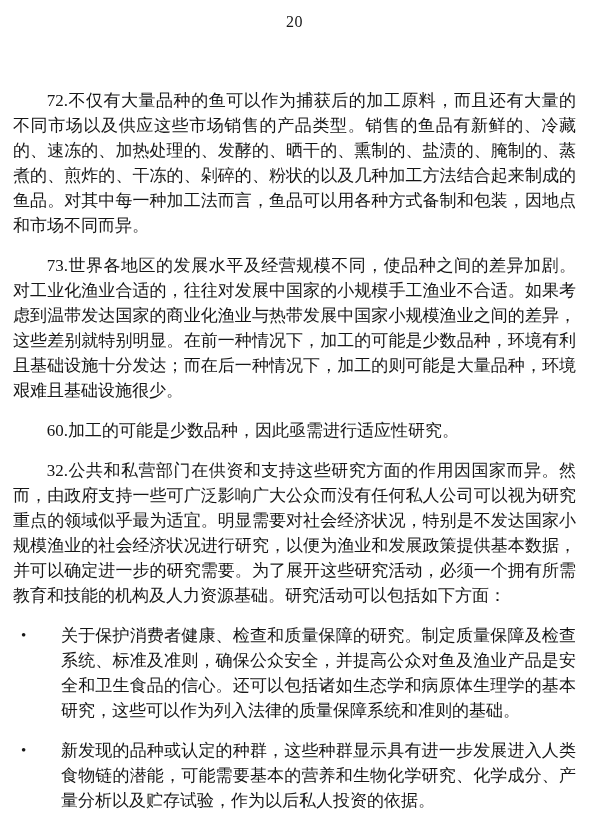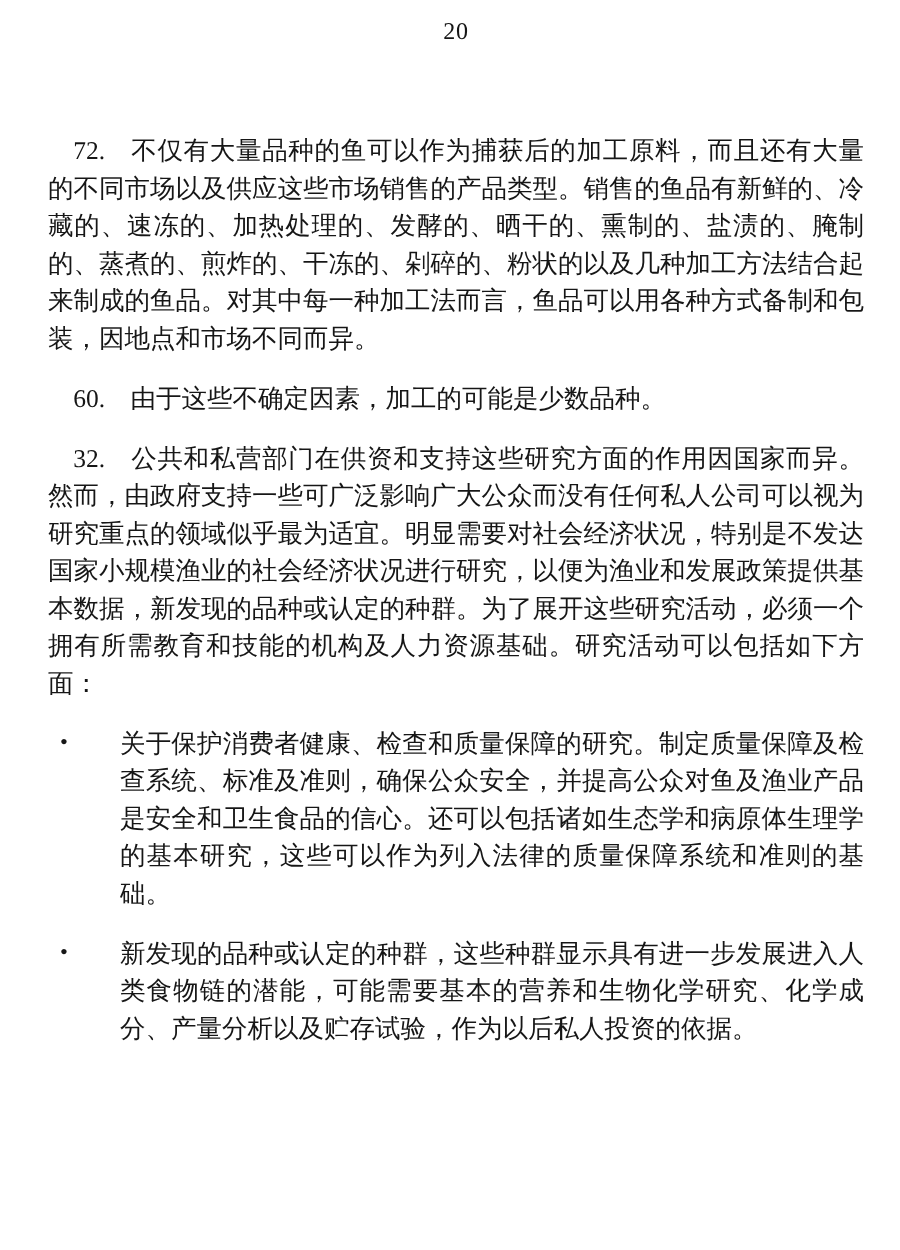--- a/index.html
+++ b/index.html
@@ -9,42 +9,42 @@
   }
   body {
     width: 600px;
     height: 833px;
     overflow: hidden;
   }
   .doc-page {
     box-sizing: border-box;
     width: 600px;
     height: 833px;
-    padding: 12px 24px 0 32px;
+    padding: 12px 24px 0 13px;
     background: #ffffff;
     color: #161616;
     font-family: "Liberation Serif", "DejaVu Serif", serif;
     font-size: 17px;
     line-height: 25px;
   }
   .page-number {
     text-align: center;
     font-size: 16px;
     line-height: 20px;
     margin-bottom: 56px;
     letter-spacing: 0.5px;
   }
   .para {
     margin: 0 0 15px 0;
     text-align: justify;
   }
   .para-num {
     display: inline-block;
     width: 55px;
-    text-align: center;
+    text-align: right;
   }
   .bullet-item {
     display: flex;
     margin: 0 0 15px 0;
   }
   .bullet-marker {
     flex: 0 0 48px;
     box-sizing: border-box;
     padding-left: 8px;
     font-size: 15px;
@@ -58,24 +58,25 @@
 <body>
 
 <div class="doc-page">
 
   <div class="page-number">20</div>
 
   <div>
 
     <p class="para"><span class="para-num">72.</span><span>不仅有大量品种的鱼可以作为捕获后的加工原料，而且还有大量的不同市场以及供应这些市场销售的产品类型。销售的鱼品有新鲜的、冷藏的、速冻的、加热处理的、发酵的、晒干的、熏制的、盐渍的、腌制的、蒸煮的、煎炸的、干冻的、剁碎的、粉状的以及几种加工方法结合起来制成的鱼品。对其中每一种加工法而言，鱼品可以用各种方式备制和包装，因地点和市场不同而异。</span></p>
 
+    <p class="para"><span class="para-num">73.</span><span>世界各地区的发展水平及经营规模不同，使品种之间的差异加剧。对工业化渔业合适的，往往对发展中国家的小规模手工渔业不合适。如果考虑到温带发达国家的商业化渔业与热带发展中国家小规模渔业之间的差异，这些差别就特别明显。在前一种情况下，加工的可能是少数品种，环境有利且基础设施十分发达；而在后一种情况下，加工的则可能是大量品种，环境艰难且基础设施很少。</span></p>
 
-    <p class="para"><span class="para-num">60.</span><span>由于这些不确定因素，加工的可能是少数品种。</span></p>
+    <p class="para"><span class="para-num">60.</span><span>加工的可能是少数品种，因此亟需进行适应性研究。</span></p>
 
-    <p class="para"><span class="para-num">32.</span><span>公共和私营部门在供资和支持这些研究方面的作用因国家而异。然而，由政府支持一些可广泛影响广大公众而没有任何私人公司可以视为研究重点的领域似乎最为适宜。明显需要对社会经济状况，特别是不发达国家小规模渔业的社会经济状况进行研究，以便为渔业和发展政策提供基本数据，新发现的品种或认定的种群。为了展开这些研究活动，必须一个拥有所需教育和技能的机构及人力资源基础。研究活动可以包括如下方面：</span></p>
+    <p class="para"><span class="para-num">32.</span><span>公共和私营部门在供资和支持这些研究方面的作用因国家而异。然而，由政府支持一些可广泛影响广大公众而没有任何私人公司可以视为研究重点的领域似乎最为适宜。明显需要对社会经济状况，特别是不发达国家小规模渔业的社会经济状况进行研究，以便为渔业和发展政策提供基本数据，并可以确定进一步的研究需要。为了展开这些研究活动，必须一个拥有所需教育和技能的机构及人力资源基础。研究活动可以包括如下方面：</span></p>
 
     <div class="bullet-item">
       <span class="bullet-marker">•</span>
       <span class="bullet-text">关于保护消费者健康、检查和质量保障的研究。制定质量保障及检查系统、标准及准则，确保公众安全，并提高公众对鱼及渔业产品是安全和卫生食品的信心。还可以包括诸如生态学和病原体生理学的基本研究，这些可以作为列入法律的质量保障系统和准则的基础。</span>
     </div>
 
     <div class="bullet-item">
       <span class="bullet-marker">•</span>
       <span class="bullet-text">新发现的品种或认定的种群，这些种群显示具有进一步发展进入人类食物链的潜能，可能需要基本的营养和生物化学研究、化学成分、产量分析以及贮存试验，作为以后私人投资的依据。</span>
     </div>

